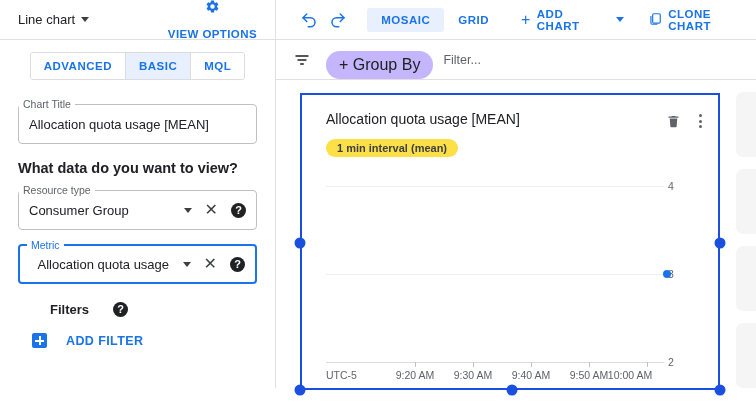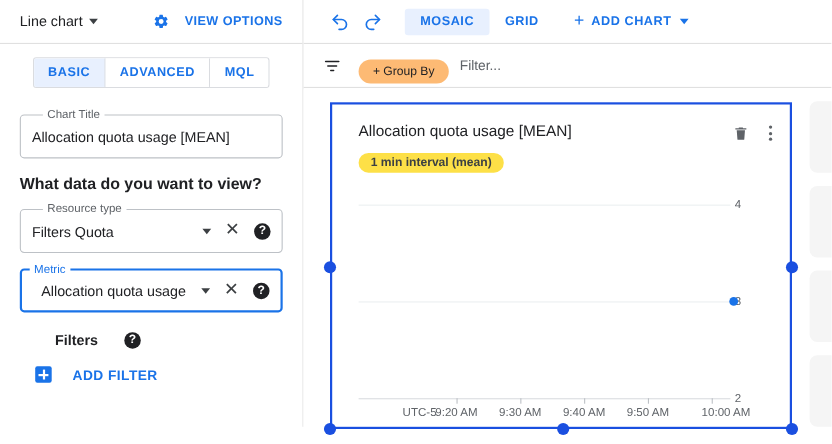--- a/index.html
+++ b/index.html
@@ -36,20 +36,21 @@
     border-left: 4px solid transparent;
     border-right: 4px solid transparent;
     border-top: 5px solid #3c4043;
     display: inline-block;
   }
   .view-options-btn {
     display: flex; align-items: center; gap: 14px;
     color: #1a73e8; font-size: 11.5px; font-weight: bold;
     letter-spacing: .4px; cursor: pointer;
     padding-right: 4px;
+    flex-direction: column;
   }
   .gear-icon svg { display: block; }
 
   .tabs-row { display: flex; justify-content: center; padding-top: 12px; }
   .tabs {
     display: flex;
     border: 1px solid #dadce0;
     border-radius: 3px;
     overflow: hidden;
     height: 28px;
@@ -72,21 +73,21 @@
     border: 1px solid #bdc1c6;
     border-radius: 4px;
     height: 40px;
     display: flex; align-items: center;
     padding: 0 10px;
     margin-bottom: 8px;
   }
   .field.focused { border: 2px solid #1a73e8; text-align: center; }
   .field-legend {
     position: absolute;
-    top: -7px; left: 20px;
+    top: -7px; left: 0;
     background: #fff;
     padding: 0 4px;
     font-size: 10.5px;
     color: #5f6368;
     line-height: 12px;
     white-space: nowrap;
   }
   .field.focused .field-legend { color: #1a73e8; left: 7px; }
   .field-value {
     flex: 1;
@@ -169,24 +170,24 @@
   }
 
   .rp-filterbar {
     height: 40px;
     display: flex; align-items: center;
     padding-left: 12px;
     border-bottom: 1px solid #e0e0e0;
     gap: 10px;
   }
   .group-by-chip {
-    background: #fdba74;
+    background: #c4b5fd;
     border-radius: 14px;
     padding: 5px 13px;
-    font-size: 11px; color: #202124;
+    font-size: 16px; color: #202124;
     cursor: pointer;
     white-space: nowrap;
     margin-top: 10px;
   }
   .filter-placeholder { font-size: 12.5px; color: #5f6368; cursor: text; }
 
   
   .canvas { position: absolute; left: 0; right: 0; top: 81px; bottom: 0; background: #fff; }
 
   .chart-card {
@@ -244,21 +245,21 @@
     position: absolute;
     width: 1px; height: 5px;
     background: #bdc1c6;
   }
   .xlabel {
     position: absolute;
     font-size: 10.5px; color: #5f6368;
     transform: translateX(-50%);
     white-space: nowrap;
   }
-  .xlabel.tz { transform: none; margin-left: 40px; }
+  .xlabel.tz { transform: none; }
 
   
   .handle {
     position: absolute;
     width: 11px; height: 11px;
     background: #1a4fe0;
     border-radius: 50%;
     transform: translate(-50%, -50%);
     cursor: pointer;
   }
@@ -289,44 +290,44 @@
           <svg width="15" height="15" viewBox="0 0 24 24" fill="#1a73e8">
               <path d="M19.14 12.94a7.07 7.07 0 000-1.88l2.03-1.58a.5.5 0 00.12-.64l-1.92-3.32a.5.5 0 00-.61-.22l-2.39.96a7.3 7.3 0 00-1.63-.94l-.36-2.54a.5.5 0 00-.5-.42h-3.84a.5.5 0 00-.5.42l-.36 2.54c-.59.24-1.13.56-1.63.94l-2.39-.96a.5.5 0 00-.61.22L2.63 8.84a.5.5 0 00.12.64l2.03 1.58a7.07 7.07 0 000 1.88l-2.03 1.58a.5.5 0 00-.12.64l1.92 3.32c.13.22.38.3.61.22l2.39-.96c.5.38 1.04.7 1.63.94l.36 2.54c.04.24.25.42.5.42h3.84c.25 0 .46-.18.5-.42l.36-2.54c.59-.24 1.13-.56 1.63-.94l2.39.96c.23.08.48 0 .61-.22l1.92-3.32a.5.5 0 00-.12-.64l-2.03-1.58zM12 15.6A3.6 3.6 0 1112 8.4a3.6 3.6 0 010 7.2z"></path>
             </svg>
         </span>
         <span>VIEW OPTIONS</span>
       </div>
     </div>
 
     <div class="tabs-row">
       <div class="tabs">
+        <div class="tab">
+          <span>ADVANCED</span>
+        </div>
         <div class="tab active">
           <span>BASIC</span>
-        </div>
-        <div class="tab">
-          <span>ADVANCED</span>
         </div>
         <div class="tab">
           <span>MQL</span>
         </div>
       </div>
     </div>
 
     <div class="lp-body">
 
       <div class="field" style="margin-top:10px;">
         <span class="field-legend">Chart Title</span>
         <span class="field-value">Allocation quota usage [MEAN]</span>
       </div>
 
       <div class="section-title">What data do you want to view?</div>
 
       <div class="field">
         <span class="field-legend">Resource type</span>
-        <span class="field-value">Filters Quota</span>
+        <span class="field-value">Consumer Group</span>
         <span class="field-icons">
           <span class="ic">
               <span class="caret-down"></span>
             </span>
           <span class="ic x-icon">✕</span>
           <span class="ic">
               <span class="help-icon">?</span>
             </span>
         </span>
       </div>
@@ -382,20 +383,29 @@
           <span>GRID</span>
         </div>
       </div>
 
       <div class="tb-text-btn">
         <span class="plus-glyph">+</span>
         <span>ADD CHART</span>
         <span class="caret-blue" style="margin-left:2px;"></span>
       </div>
 
+      <div class="tb-text-btn" style="margin-left:24px;">
+        <span>
+          <svg width="14" height="14" viewBox="0 0 24 24" fill="none" stroke="#1a73e8" stroke-width="2">
+              <rect x="8" y="3" width="13" height="16" rx="2"></rect>
+              <path d="M5 7v12a2 2 0 002 2h9"></path>
+            </svg>
+        </span>
+        <span>CLONE CHART</span>
+      </div>
     </div>
 
     <div class="rp-filterbar">
       <span style="display:flex;padding:4px 6px;">
         <svg width="16" height="16" viewBox="0 0 24 24" stroke="#202124" stroke-width="2" stroke-linecap="round">
             <path d="M3 6h18"></path>
             <path d="M6 12h12"></path>
             <path d="M10 18h4"></path>
           </svg>
       </span>
@@ -449,21 +459,21 @@
             <div class="xtick-mark" style="left:287px;"></div>
             <div class="xtick-mark" style="left:345px;"></div>
           </div>
 
           <div class="xtick-row" style="top:200px;">
             <div class="xlabel tz" style="left:24px;">UTC-5</div>
             <div class="xlabel" style="left:113px;">9:20 AM</div>
             <div class="xlabel" style="left:171px;">9:30 AM</div>
             <div class="xlabel" style="left:229px;">9:40 AM</div>
             <div class="xlabel" style="left:287px;">9:50 AM</div>
-            <div class="xlabel" style="left:358px;">10:00 AM</div>
+            <div class="xlabel" style="left:328px;">10:00 AM</div>
           </div>
         </div>
       </div>
 
       <div class="handle" style="left:24px;top:162px;"></div>
       <div class="handle" style="left:444px;top:162px;"></div>
       <div class="handle" style="left:24px;top:309px;"></div>
       <div class="handle" style="left:236px;top:309px;"></div>
       <div class="handle" style="left:444px;top:309px;"></div>
 

